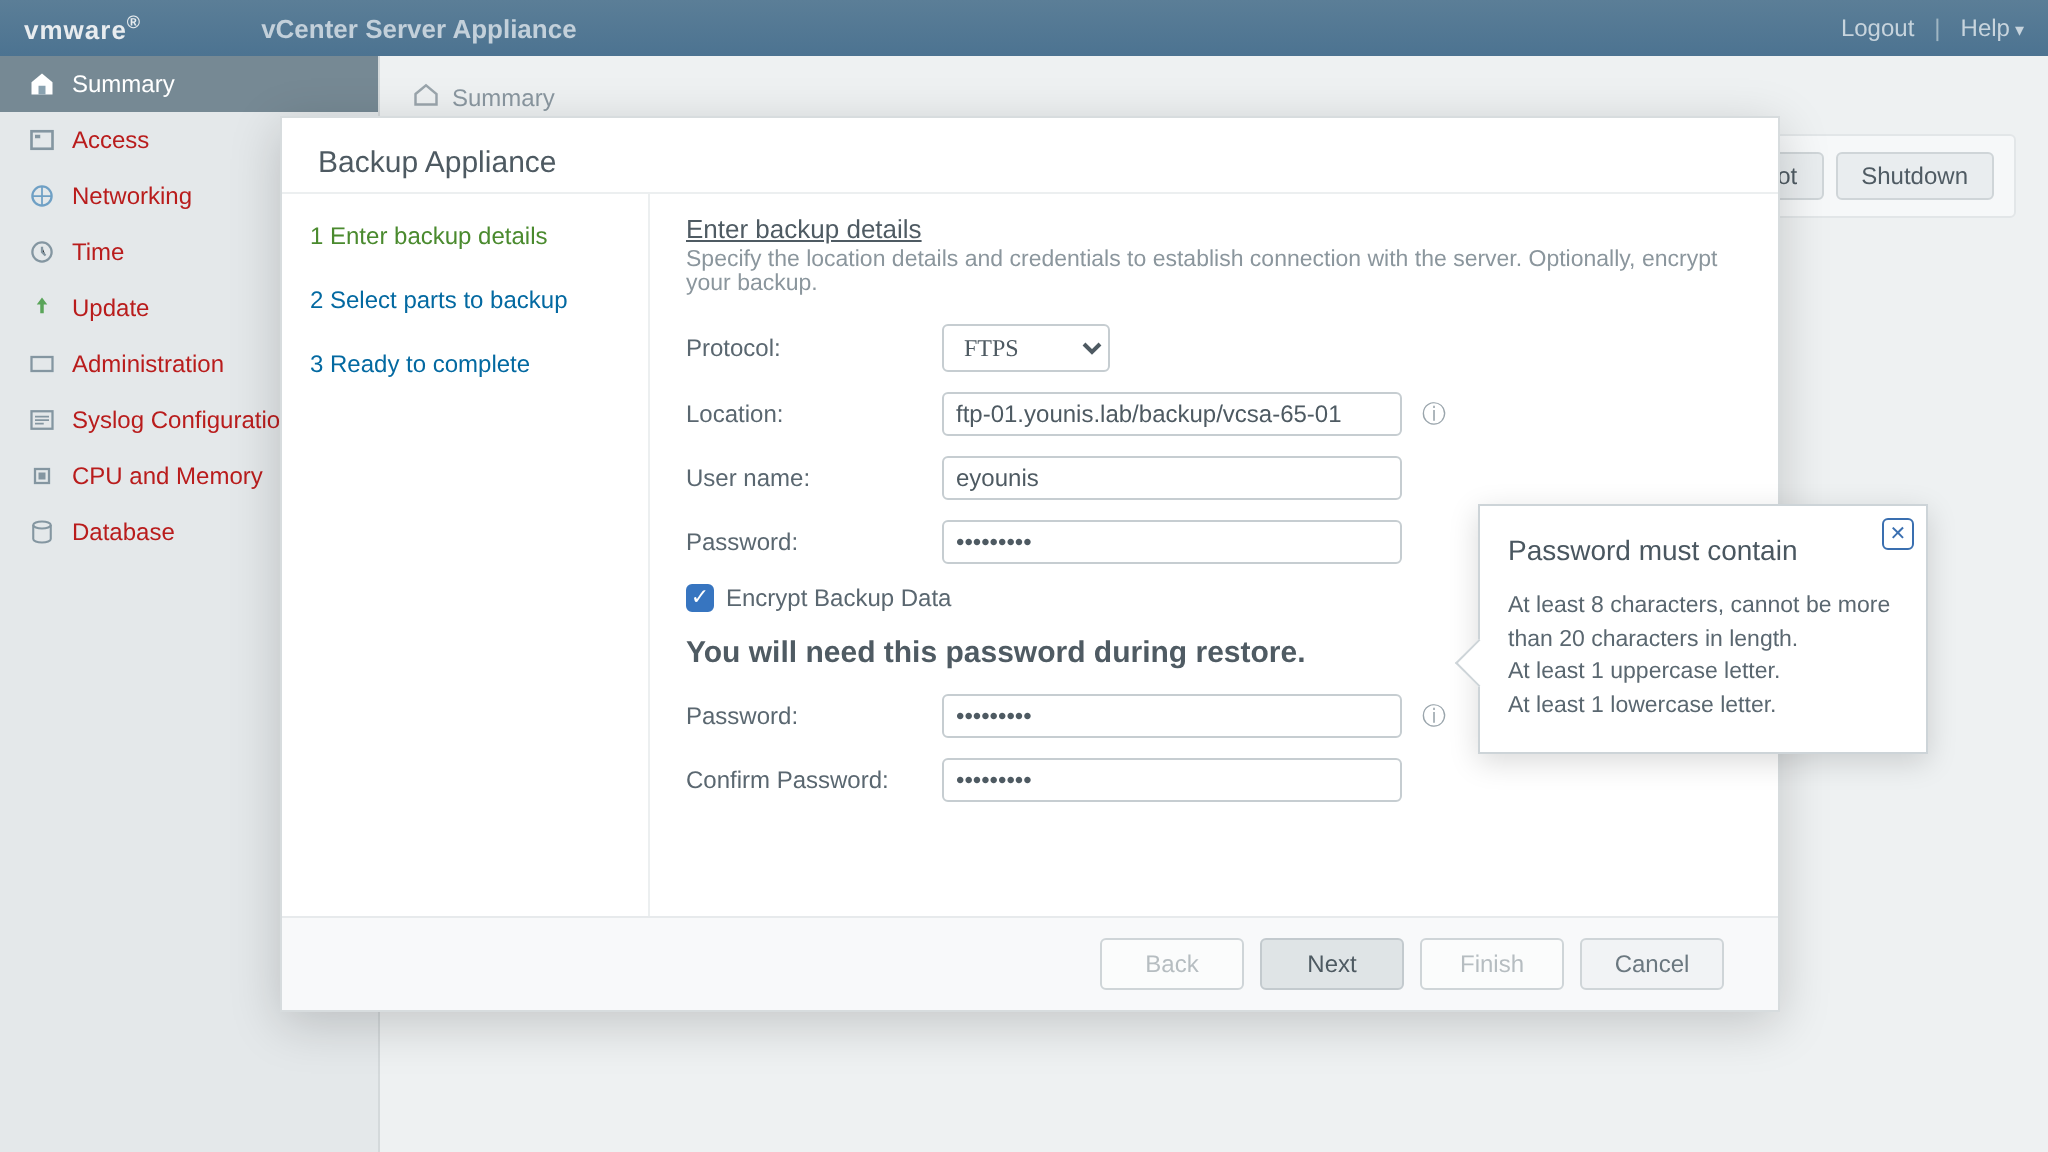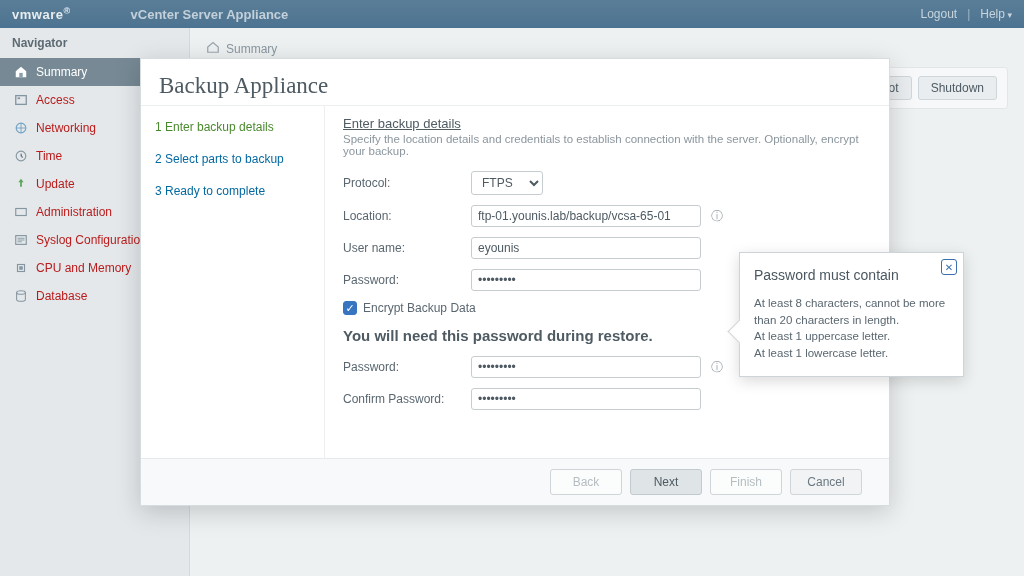--- a/index.html
+++ b/index.html
@@ -116,24 +116,23 @@
     width: 750px;
     height: 448px;
     background: #fff;
     border: 1px solid #d7dcde;
     box-shadow: 0 6px 24px rgba(0,0,0,0.18);
     display: flex;
     flex-direction: column;
   }
   .modal-header {
     padding: 14px 18px 6px;
-    font-size: 23px;
+    font-size: 15px;
     color: #4e5a62;
     border-bottom: 1px solid #eceff0;
-    font-family: Liberation Serif, serif;
   }
   .modal-body {
     flex: 1;
     display: flex;
     min-height: 0;
   }
   .steps {
     width: 184px;
     border-right: 1px solid #eceff0;
     padding: 14px 14px;
@@ -166,21 +165,21 @@
   .row label { width: 118px; color: #5a6770; font-size: 12px; }
   .row input[type=text], .row input[type=password], .row select {
     width: 230px;
     padding: 3px 6px;
     border: 1px solid #c6cdd1;
     border-radius: 3px;
     font-size: 12px;
     color: #4e5a62;
     background: #fff;
   }
-  .row select { width: 72px; }
+  .row select { width: 84px; font-family: Liberation Serif, serif; }
   .info-icon {
     color: #9aa5ac;
     font-size: 12px;
   }
   .chk-row { display:flex; align-items:center; gap:6px; margin: 6px 0 12px; }
   .chk-row .chkbox {
     width: 14px; height: 14px; border:1px solid #3775c0; border-radius:3px;
     background:#3775c0; display:flex; align-items:center; justify-content:center;
     color:#fff; font-size:11px; line-height:1;
   }
@@ -263,21 +262,20 @@
   <div class="product-title">vCenter Server Appliance</div>
   <div class="top-right">
     <span>Logout</span>
     <span class="top-sep">|</span>
     <span class="help-drop">Help</span>
   </div>
 </div>
 
 <div class="layout">
   <div class="sidebar">
-    <div class="nav-header">Navigator</div>
 
     <div class="nav-item active">
       <span class="nav-icon">
         <svg width="14" height="14" viewBox="0 0 16 16">
             <path fill="#fff" d="M8 2l6 5v7H2V7z"></path>
             <path fill="#8aa2b0" d="M6 14V9h4v5"></path>
           </svg>
       </span>
       <span>Summary</span>
     </div>

